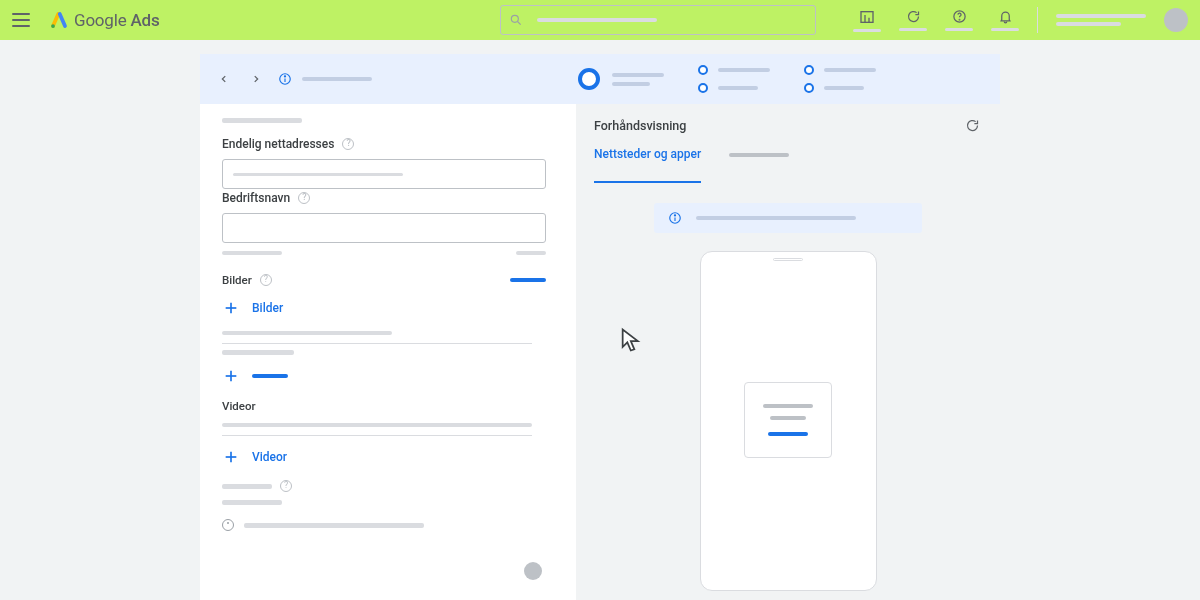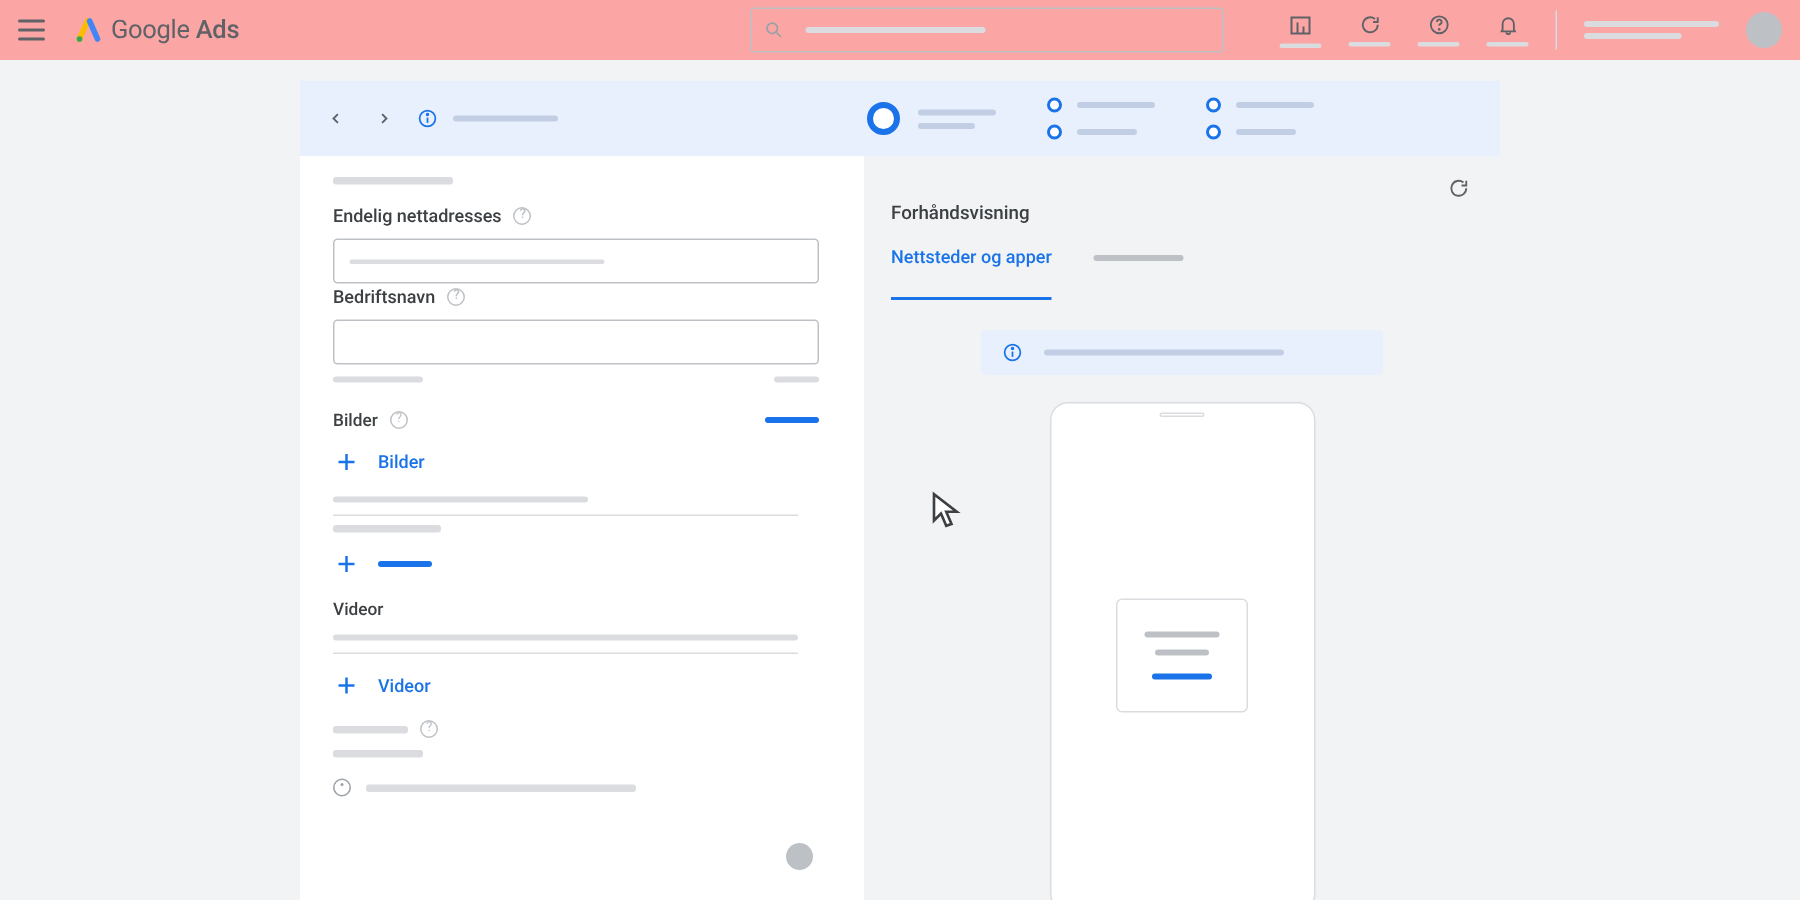--- a/index.html
+++ b/index.html
@@ -1,19 +1,19 @@
 <!DOCTYPE html>
 <html><head>
 <meta charset="utf-8">
 <style>
   * { box-sizing: border-box; margin: 0; padding: 0; }
   body { font-family: "Google Sans", Roboto, Arial, sans-serif; background: #f1f3f4; color: #3c4043; width: 1200px; height: 600px; overflow: hidden; }
 
   
-  .header { background: #fca5a5; height: 40px; display: flex; align-items: center; padding: 0 12px; position: relative; }
+  .header { background: #bef264; height: 40px; display: flex; align-items: center; padding: 0 12px; position: relative; }
   .hamburger { width: 18px; height: 14px; display: flex; flex-direction: column; justify-content: space-between; margin-right: 20px; cursor: pointer; }
   .hamburger span { height: 2px; background: #5f6368; border-radius: 1px; }
   .logo { display: flex; align-items: center; gap: 6px; }
   .logo-icon { width: 18px; height: 18px; }
   .logo-text { font-size: 17px; letter-spacing: -0.2px; }
   .logo-google { color: #5f6368; font-weight: 400; }
   .logo-ads { color: #5f6368; font-weight: 500; }
   .searchbar { position: absolute; left: 500px; top: 5px; width: 316px; height: 30px; border: 1.5px solid #bdc1c6; border-radius: 3px; display: flex; align-items: center; padding: 0 8px; }
   .search-icon { width: 14px; height: 14px; }
   .search-ph { margin-left: 14px; height: 4px; width: 120px; background: #dadce0; border-radius: 2px; }
@@ -70,21 +70,21 @@
   .thin-sep { width: 310px; height: 1px; background: #dadce0; margin-top: 8px; }
 
   .section-label.sm { font-size: 11.5px; }
 
   .bottom-row { display: flex; align-items: center; gap: 10px; margin-top: 14px; }
   .info-circ { width: 12px; height: 12px; border: 1.2px solid #9aa0a6; border-radius: 50%; position: relative; }
   .info-circ::after { content: ""; position: absolute; left: 4px; top: 2px; width: 2px; height: 2px; background: #9aa0a6; border-radius: 50%; }
 
   
   .preview-panel { flex: 1; background: #f1f3f4; padding: 14px 18px; position: relative; }
-  .preview-title { font-size: 12.5px; color: #3c4043; font-weight: 500; margin-top: 17px; }
+  .preview-title { font-size: 12.5px; color: #3c4043; font-weight: 500; }
   .refresh { position: absolute; right: 20px; top: 14px; cursor: pointer; }
   .tabs { display: flex; gap: 28px; margin-top: 14px; align-items: center; }
   .tab { font-size: 12px; font-weight: 500; padding-bottom: 20px; cursor: pointer; }
   .tab.active { color: #1a73e8; border-bottom: 2.5px solid #1a73e8; }
   .tab .ph { width: 60px; height: 4px; background: #bdc1c6; border-radius: 2px; }
 
   .info-banner { background: #e8f0fe; border-radius: 3px; margin: 20px 60px 0 60px; height: 30px; display: flex; align-items: center; padding: 0 14px; gap: 14px; }
   .info-banner .bar { width: 160px; height: 4px; background: #c2cee3; border-radius: 2px; }
 
   .phone { width: 177px; height: 340px; border: 1.2px solid #dadce0; border-radius: 12px; background: #fff; margin: 18px auto 0; position: relative; }

